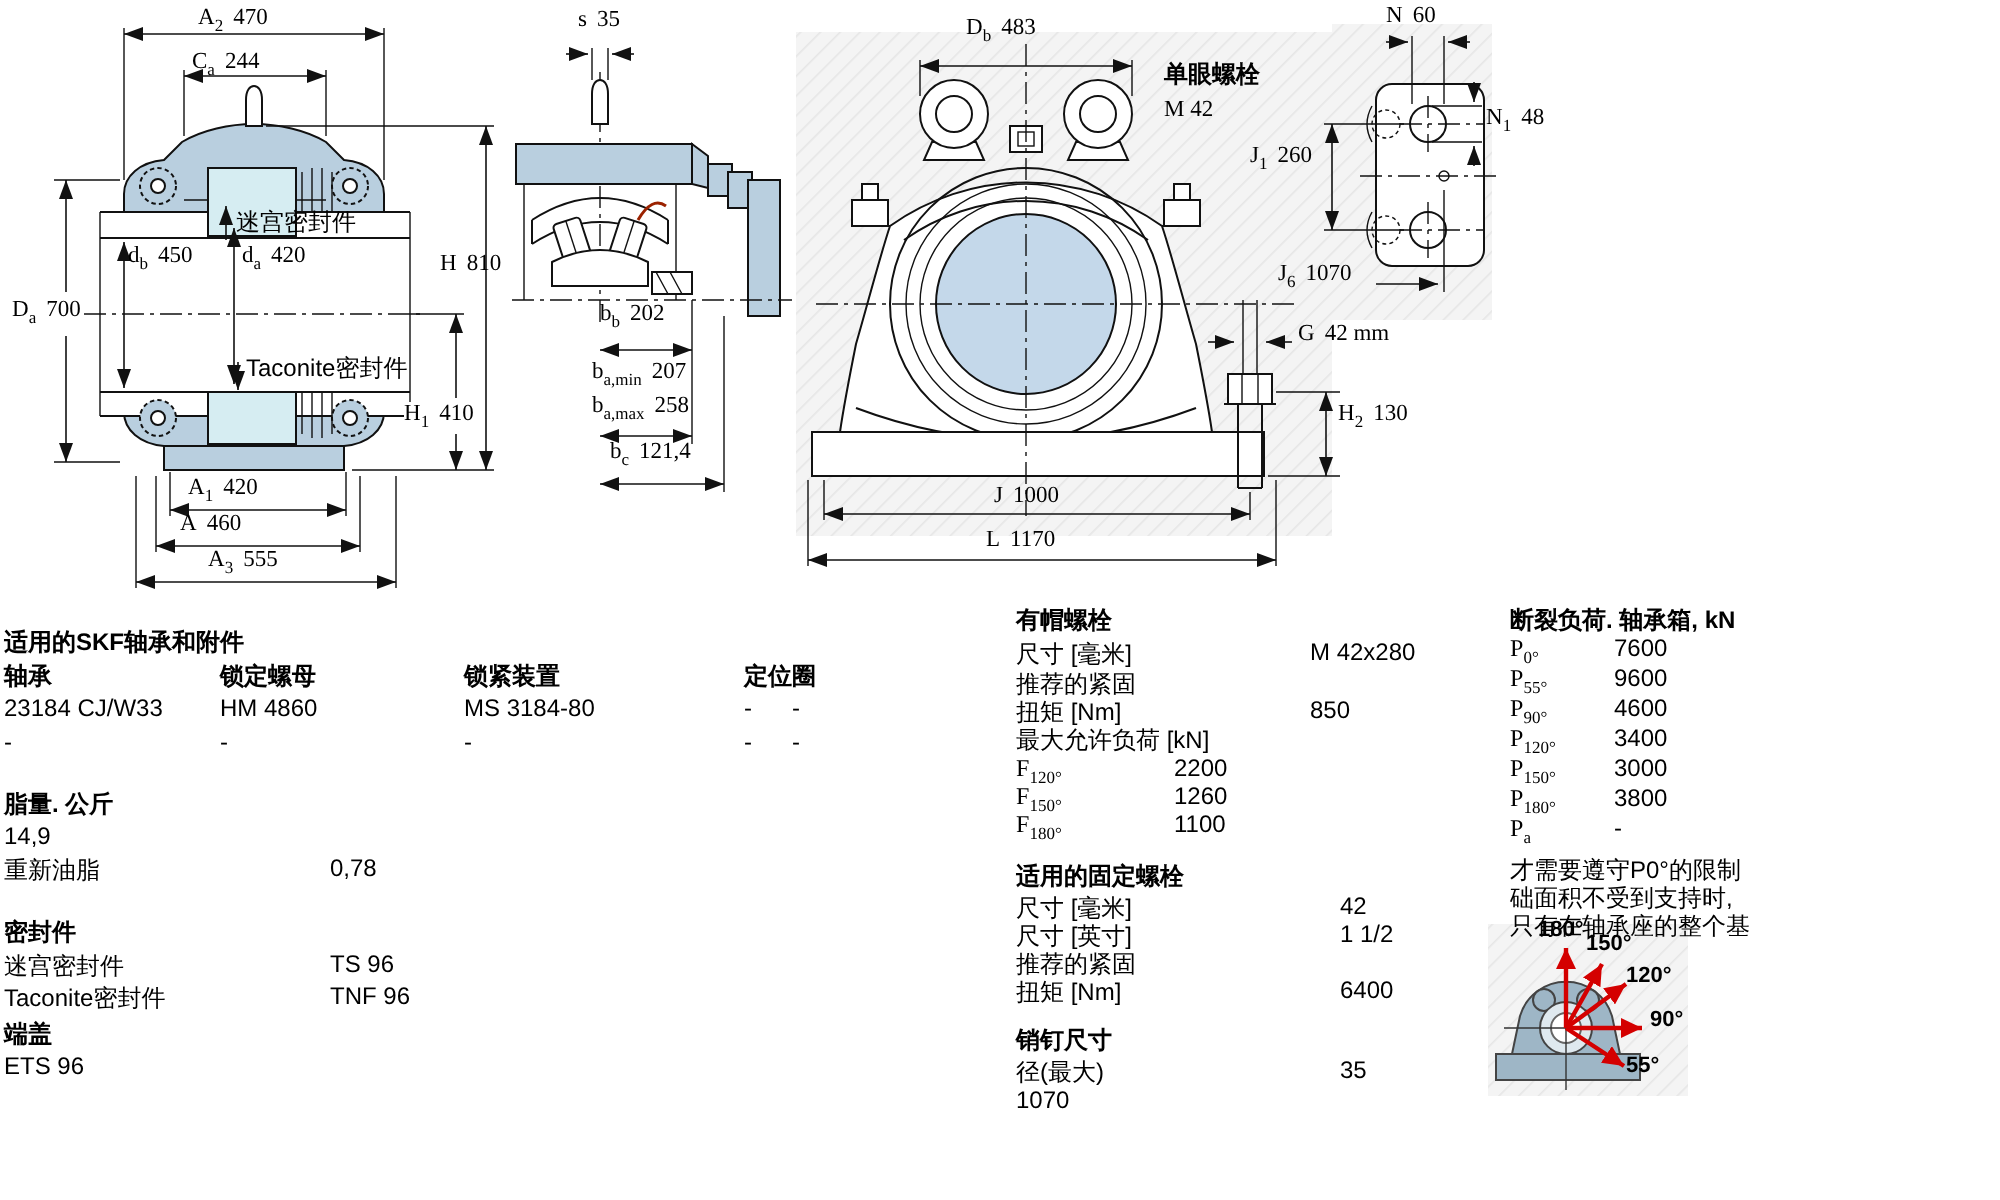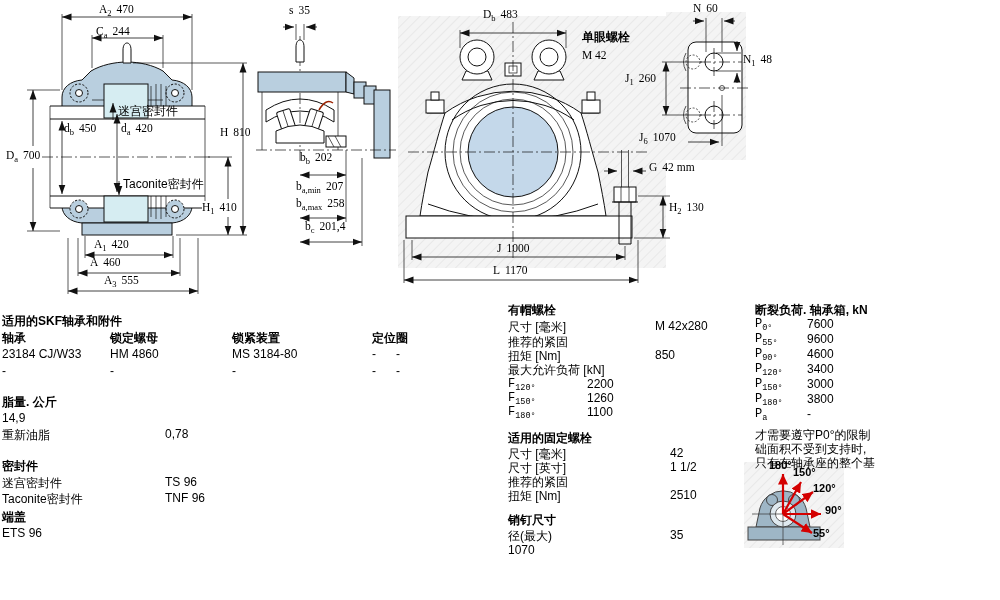--- a/index.html
+++ b/index.html
@@ -14,21 +14,21 @@
   .b{font-weight:bold}
   .deg{position:absolute;font-size:11px;font-weight:600;white-space:nowrap}
   .abs{position:absolute;white-space:nowrap;font-size:12px}
   .grid4{display:grid;grid-template-columns:108px 122px 140px 80px}
   .grid2a{display:grid;grid-template-columns:163px auto}
   .grid2b{display:grid;grid-template-columns:147px auto}
   .grid2f{display:grid;grid-template-columns:79px auto}
   .grid2c{display:grid;grid-template-columns:162px auto}
   .grid2p{display:grid;grid-template-columns:52px auto;line-height:14.7px}
   .ring2{display:flex;gap:20px}
-  .plbl{font-family:Liberation Mono, monospace}
+  .plbl{font-family:Liberation Serif, serif}
 </style>
 </head>
 <body>
 
 <svg width="1000" height="600" viewBox="0 0 1000 600">
   <defs>
     <marker id="aE" markerUnits="userSpaceOnUse" markerWidth="10" markerHeight="8" viewBox="0 0 10 8" refX="9.5" refY="4" orient="auto">
         <path d="M0,0.5 L9.5,4 L0,7.5 Z" fill="#111"></path>
       </marker>
     <marker id="aS" markerUnits="userSpaceOnUse" markerWidth="10" markerHeight="8" viewBox="0 0 10 8" refX="9.5" refY="4" orient="auto-start-reverse">
@@ -244,21 +244,21 @@
 <span class="lbl cn" style="left:123px;top:178px">Taconite密封件</span>
 <span class="lbl" style="left:202px;top:201px;background:#fff"><span>H</span><sub>1</sub><span class="v">410</span></span>
 <span class="lbl" style="left:94px;top:238px"><span>A</span><sub>1</sub><span class="v">420</span></span>
 <span class="lbl" style="left:90px;top:256px"><span>A</span><sub></sub><span class="v">460</span></span>
 <span class="lbl" style="left:104px;top:274px"><span>A</span><sub>3</sub><span class="v">555</span></span>
 
 <span class="lbl" style="left:289px;top:4px"><span>s</span><sub></sub><span class="v">35</span></span>
 <span class="lbl" style="left:300px;top:151px"><span>b</span><sub>b</sub><span class="v">202</span></span>
 <span class="lbl" style="left:296px;top:180px"><span>b</span><sub>a,min</sub><span class="v">207</span></span>
 <span class="lbl" style="left:296px;top:197px"><span>b</span><sub>a,max</sub><span class="v">258</span></span>
-<span class="lbl" style="left:305px;top:220px"><span>b</span><sub>c</sub><span class="v">201,4</span></span>
+<span class="lbl" style="left:305px;top:220px"><span>b</span><sub>c</sub><span class="v">121,4</span></span>
 
 <span class="lbl" style="left:483px;top:8px"><span>D</span><sub>b</sub><span class="v">483</span></span>
 <span class="lbl cn b" style="left:582px;top:31px">单眼螺栓</span>
 <span class="lbl" style="left:582px;top:49px">M 42</span>
 <span class="lbl" style="left:497px;top:242px"><span>J</span><sub></sub><span class="v">1000</span></span>
 <span class="lbl" style="left:493px;top:264px"><span>L</span><sub></sub><span class="v">1170</span></span>
 <span class="lbl" style="left:669px;top:201px"><span>H</span><sub>2</sub><span class="v">130</span></span>
 <span class="lbl" style="left:649px;top:161px"><span>G</span><sub></sub><span class="v">42 mm</span></span>
 
 <span class="lbl" style="left:693px;top:2px"><span>N</span><sub></sub><span class="v">60</span></span>
@@ -358,21 +358,21 @@
 <div class="abs grid2c" style="left:508px;top:460px">
   <span class="cn">尺寸 [英寸]</span>
     <span>1 1/2</span>
 </div>
 <div class="abs grid2c" style="left:508px;top:474px">
   <span class="cn">推荐的紧固</span>
     <span></span>
 </div>
 <div class="abs grid2c" style="left:508px;top:488px">
   <span class="cn">扭矩 [Nm]</span>
-    <span>2510</span>
+    <span>6400</span>
 </div>
 
 <div class="abs cn b" style="left:508px;top:512px">销钉尺寸</div>
 <div class="abs grid2c" style="left:508px;top:528px">
   <span class="cn">径(最大)</span>
     <span>35</span>
 </div>
 <div class="abs grid2c" style="left:508px;top:543px">
     <span>1070</span>
 </div>

